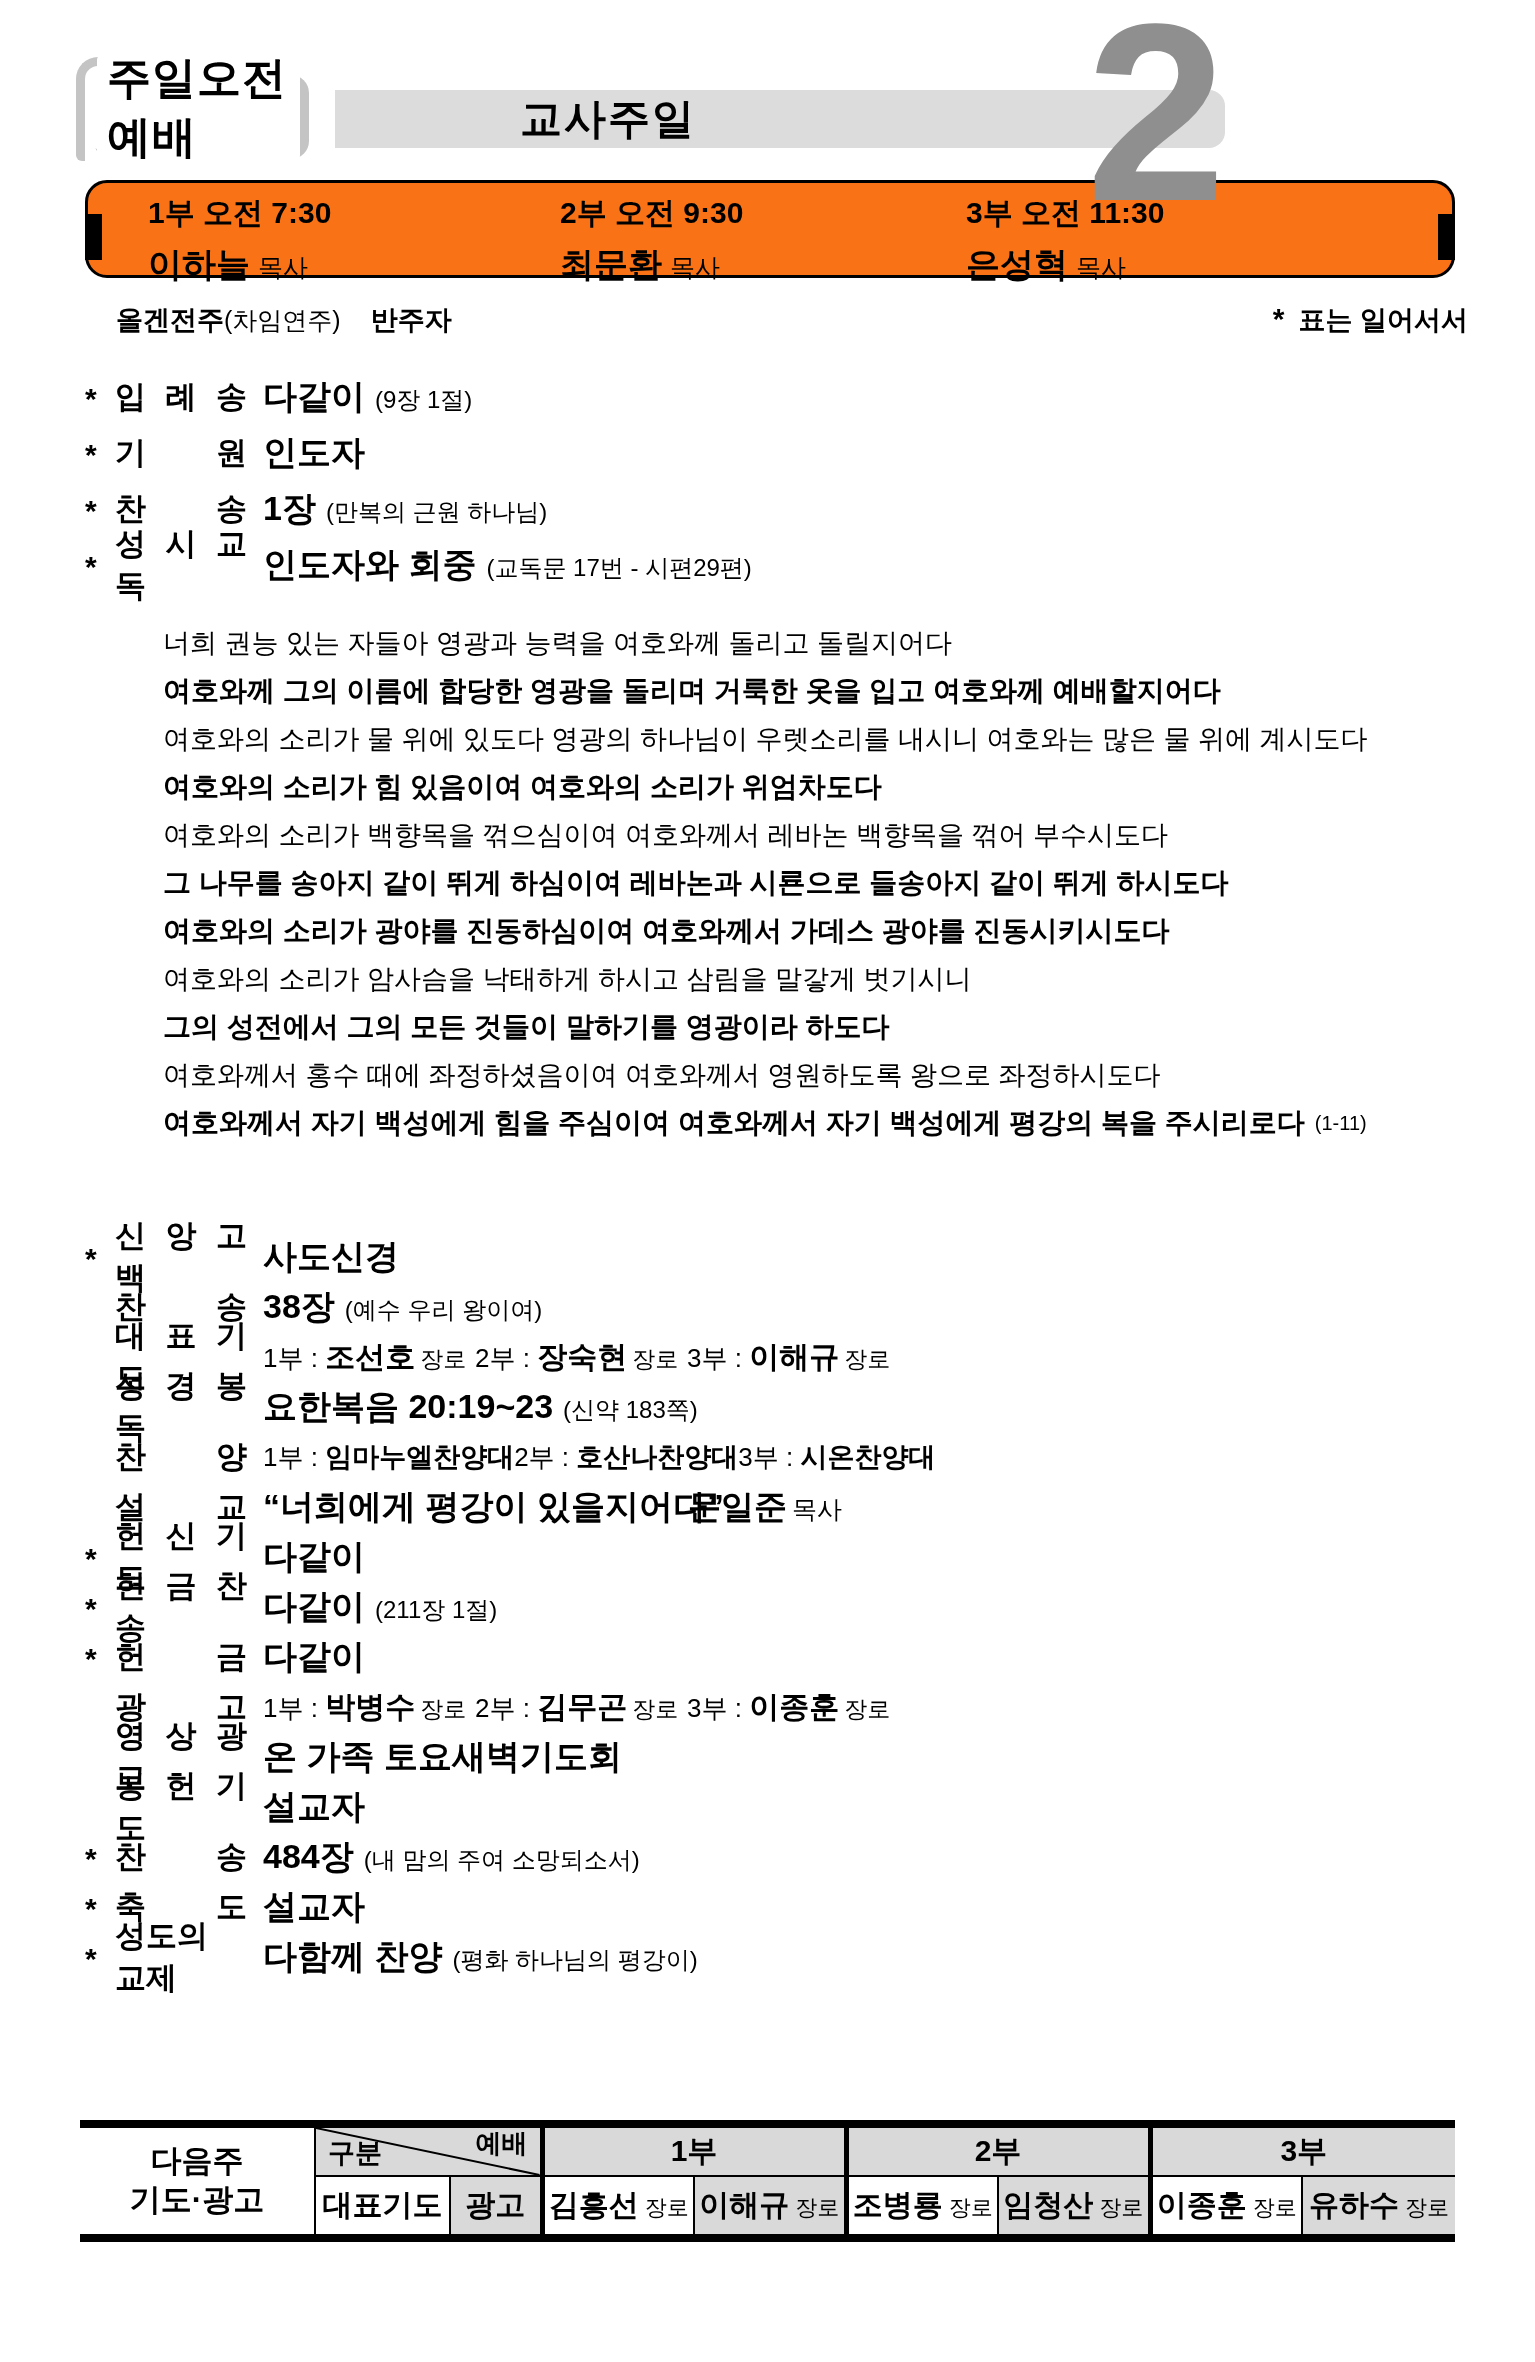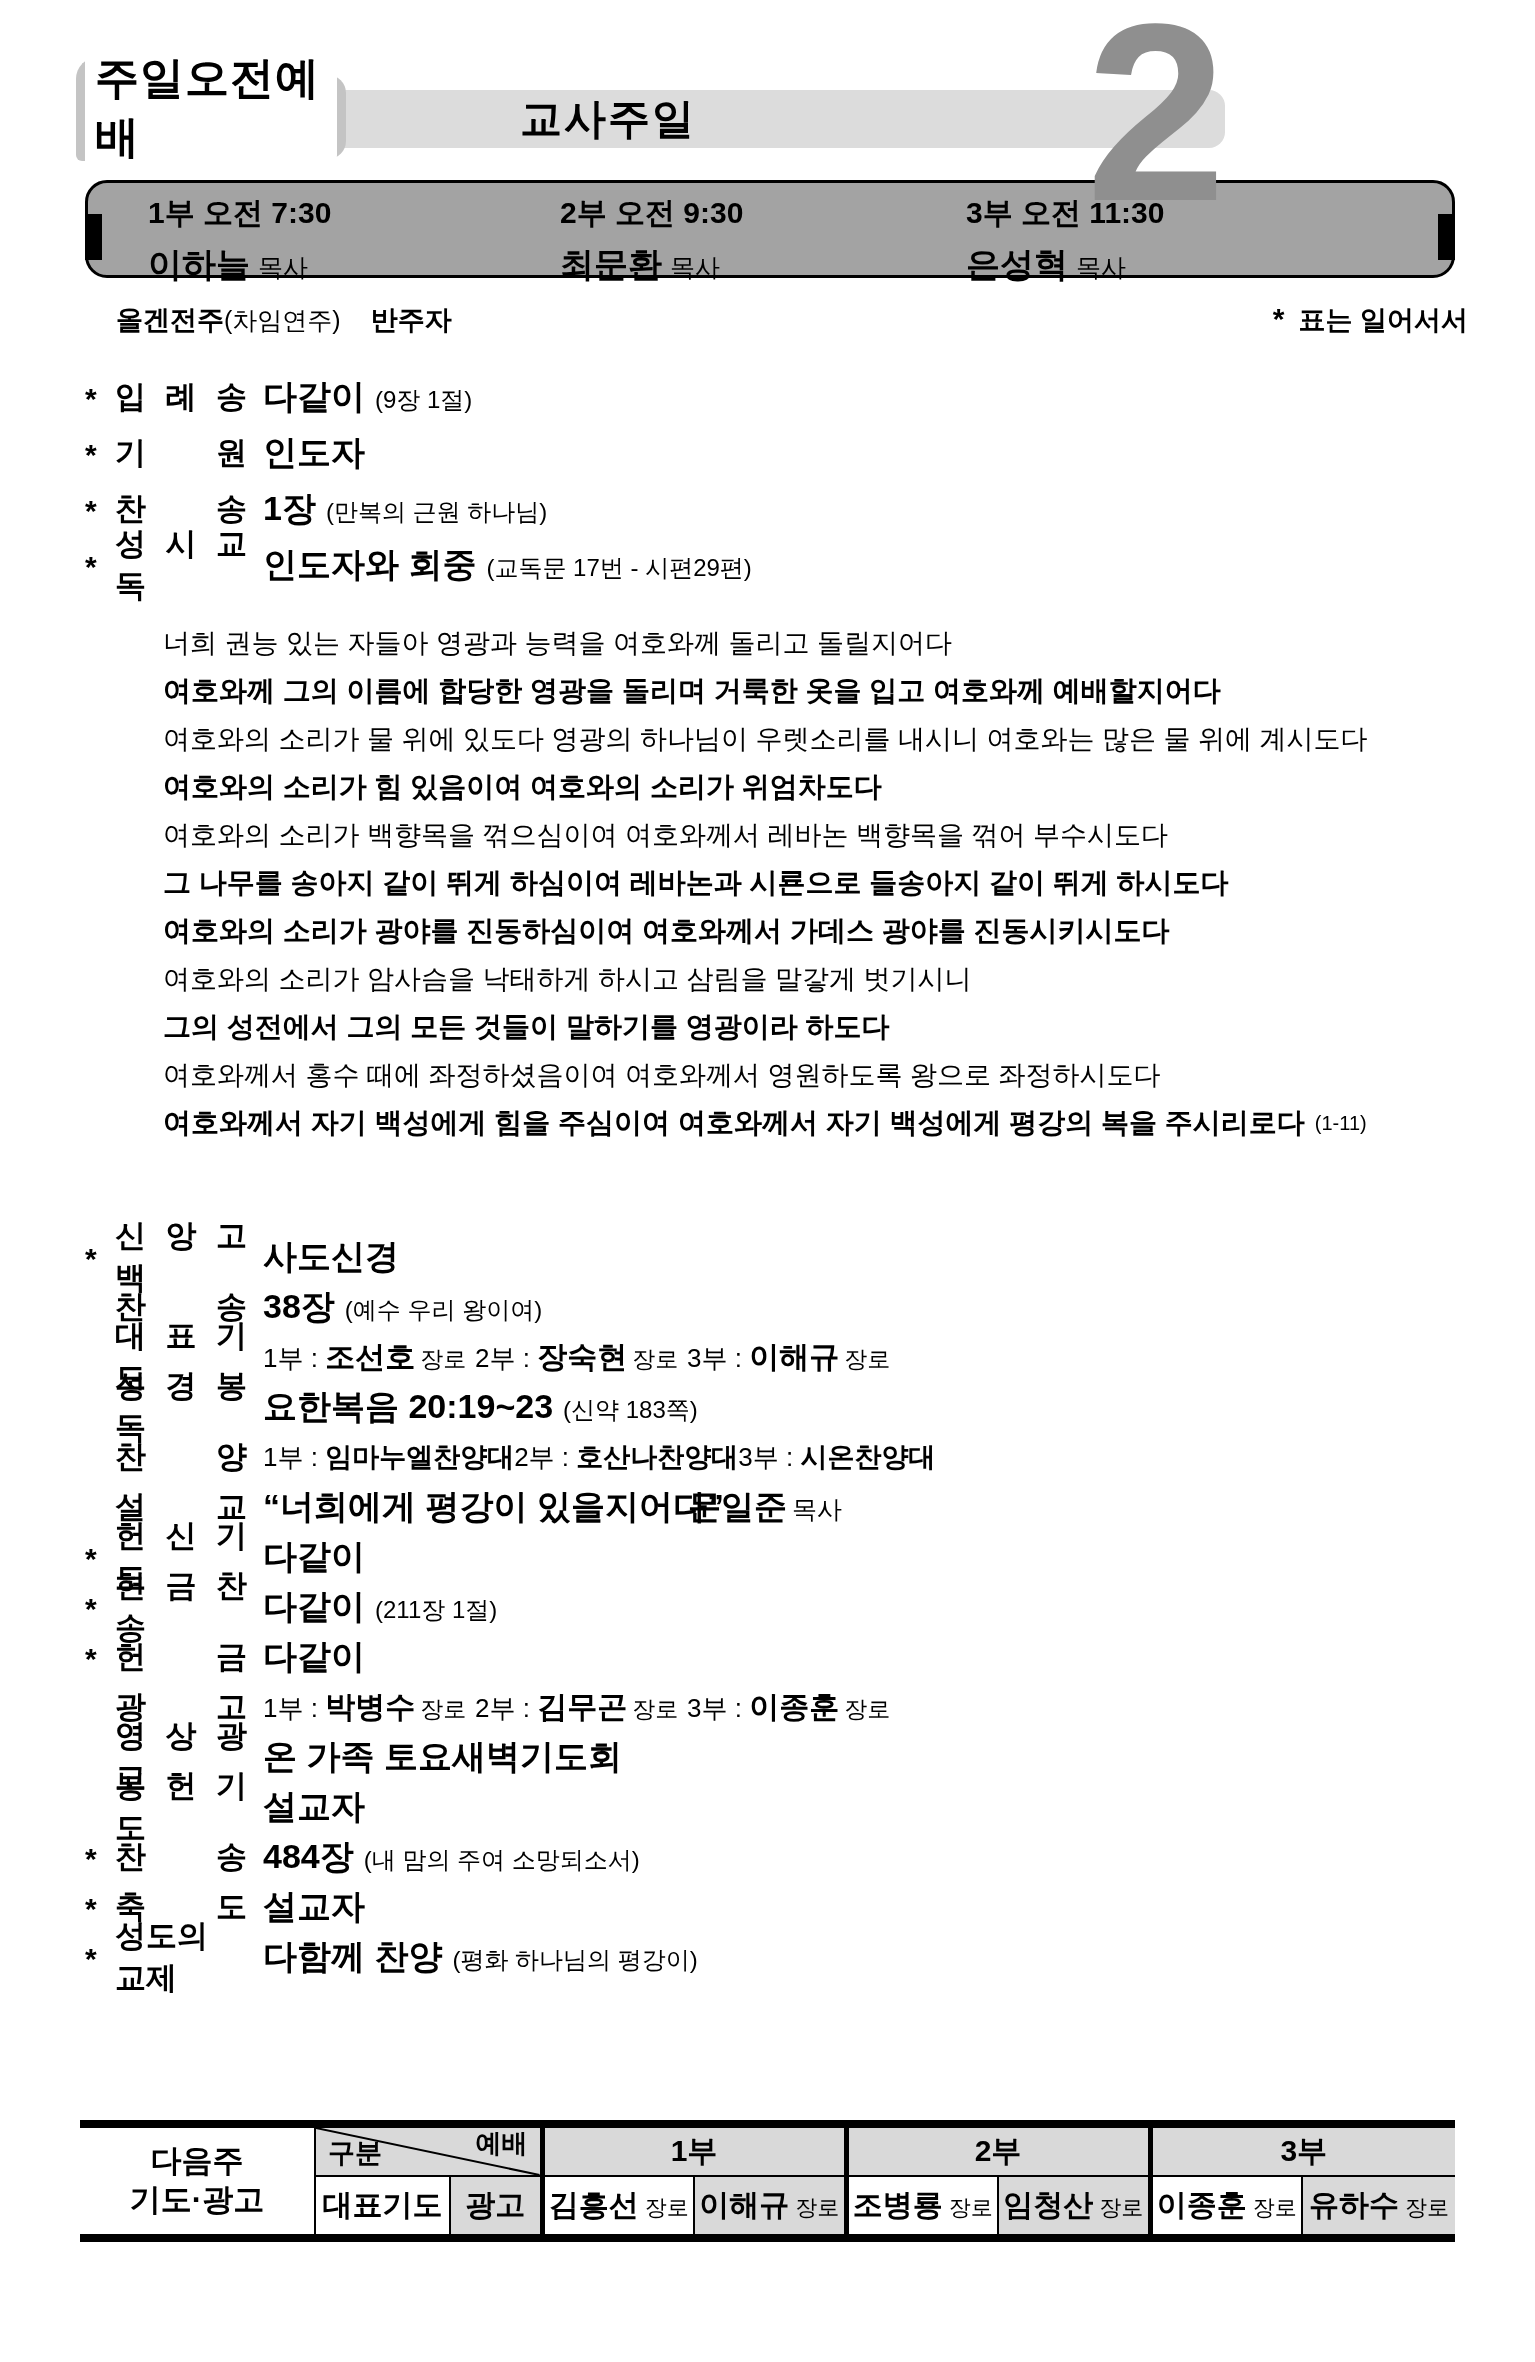--- a/index.html
+++ b/index.html
@@ -6,24 +6,24 @@
   html,body { background:#ffffff; }
   .page {
     position:relative; width:1535px; height:2362px; margin:0 auto;
     background:#ffffff; color:#000;
     font-family:"Liberation Sans", sans-serif;
     overflow:hidden;
   }
 
   
   .title-box {
-    position:absolute; left:85px; top:66px; width:252px; height:84px;
+    position:absolute; left:85px; top:66px; width:215px; height:84px;
     background:#fff; border-radius:18px; z-index:2;
     box-shadow:9px 9px 0 0 #c4c4c4;
-    display:flex; align-items:center; justify-content:center;
+    display:flex; align-items:center; justify-content:center;padding-left:12px;
   }
   .title-box::before {
     content:""; position:absolute; left:-9px; top:-9px; width:80px; height:95px;
     border-left:9px solid #c4c4c4; border-top:9px solid #c4c4c4;
     border-radius:22px 0 0 6px;
   }
   .title-box .title-text { font-size:44px; font-weight:800; letter-spacing:1px; position:relative; z-index:2; background:#fff; padding:0 10px; border-radius:12px; }
 
   .special-bar {
     position:absolute; left:335px; top:90px; width:890px; height:58px;
@@ -34,21 +34,21 @@
     font-size:42px; font-weight:800; letter-spacing:2px;
   }
 
   .page-number {
     position:absolute; left:1086px; top:12px; width:120px; text-align:center;
     font-size:252px; line-height:0.8; font-weight:700; color:#8f8f8f; z-index:3;
   }
 
   .service-box {
     position:absolute; left:85px; top:180px; width:1370px; height:98px;
-    border:3px solid #000; border-radius:22px; background:#a3a3a3; z-index:2;
+    border:3px solid #000; border-radius:22px; background:#f97316; z-index:2;
   }
   .service-box .tab-left, .service-box .tab-right {
     position:absolute; top:31px; width:17px; height:46px; background:#000;
   }
   .service-box .tab-left { left:-3px; }
   .service-box .tab-right { right:-3px; }
   .svc-col { position:absolute; top:10px; }
   .svc-col.c1 { left:60px; } .svc-col.c2 { left:472px; } .svc-col.c3 { left:878px; }
   .svc-time { font-size:30px; font-weight:800; }
   .svc-name-row { margin-top:8px; font-size:34px; font-weight:800; }

